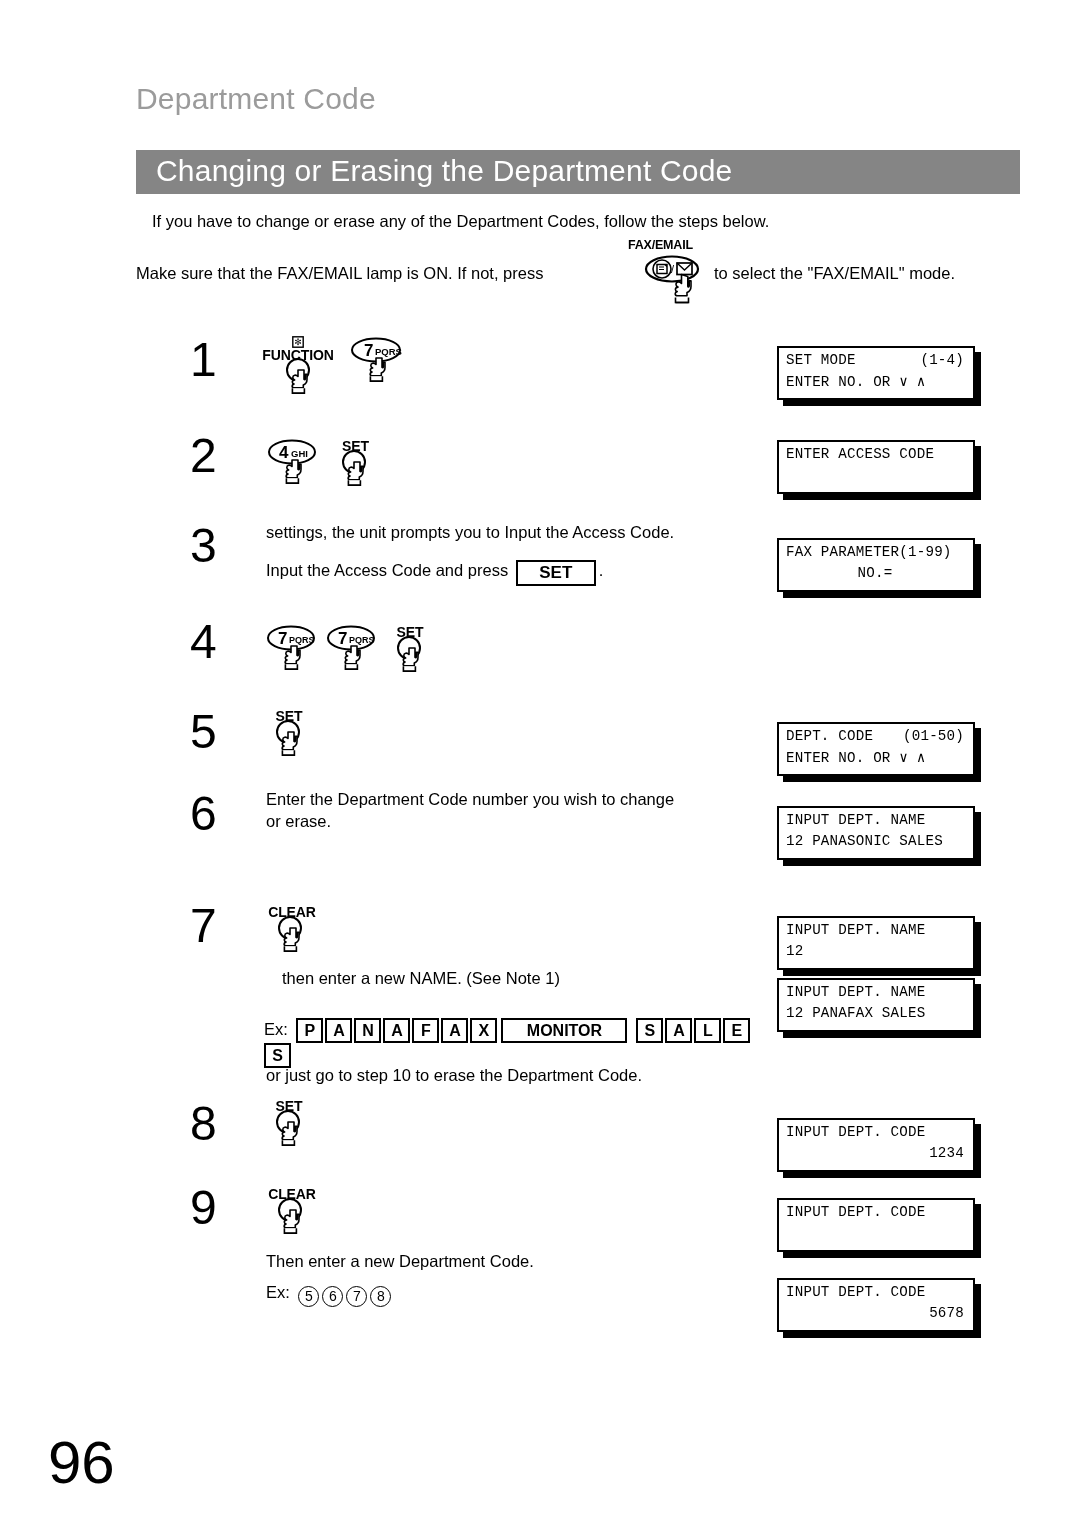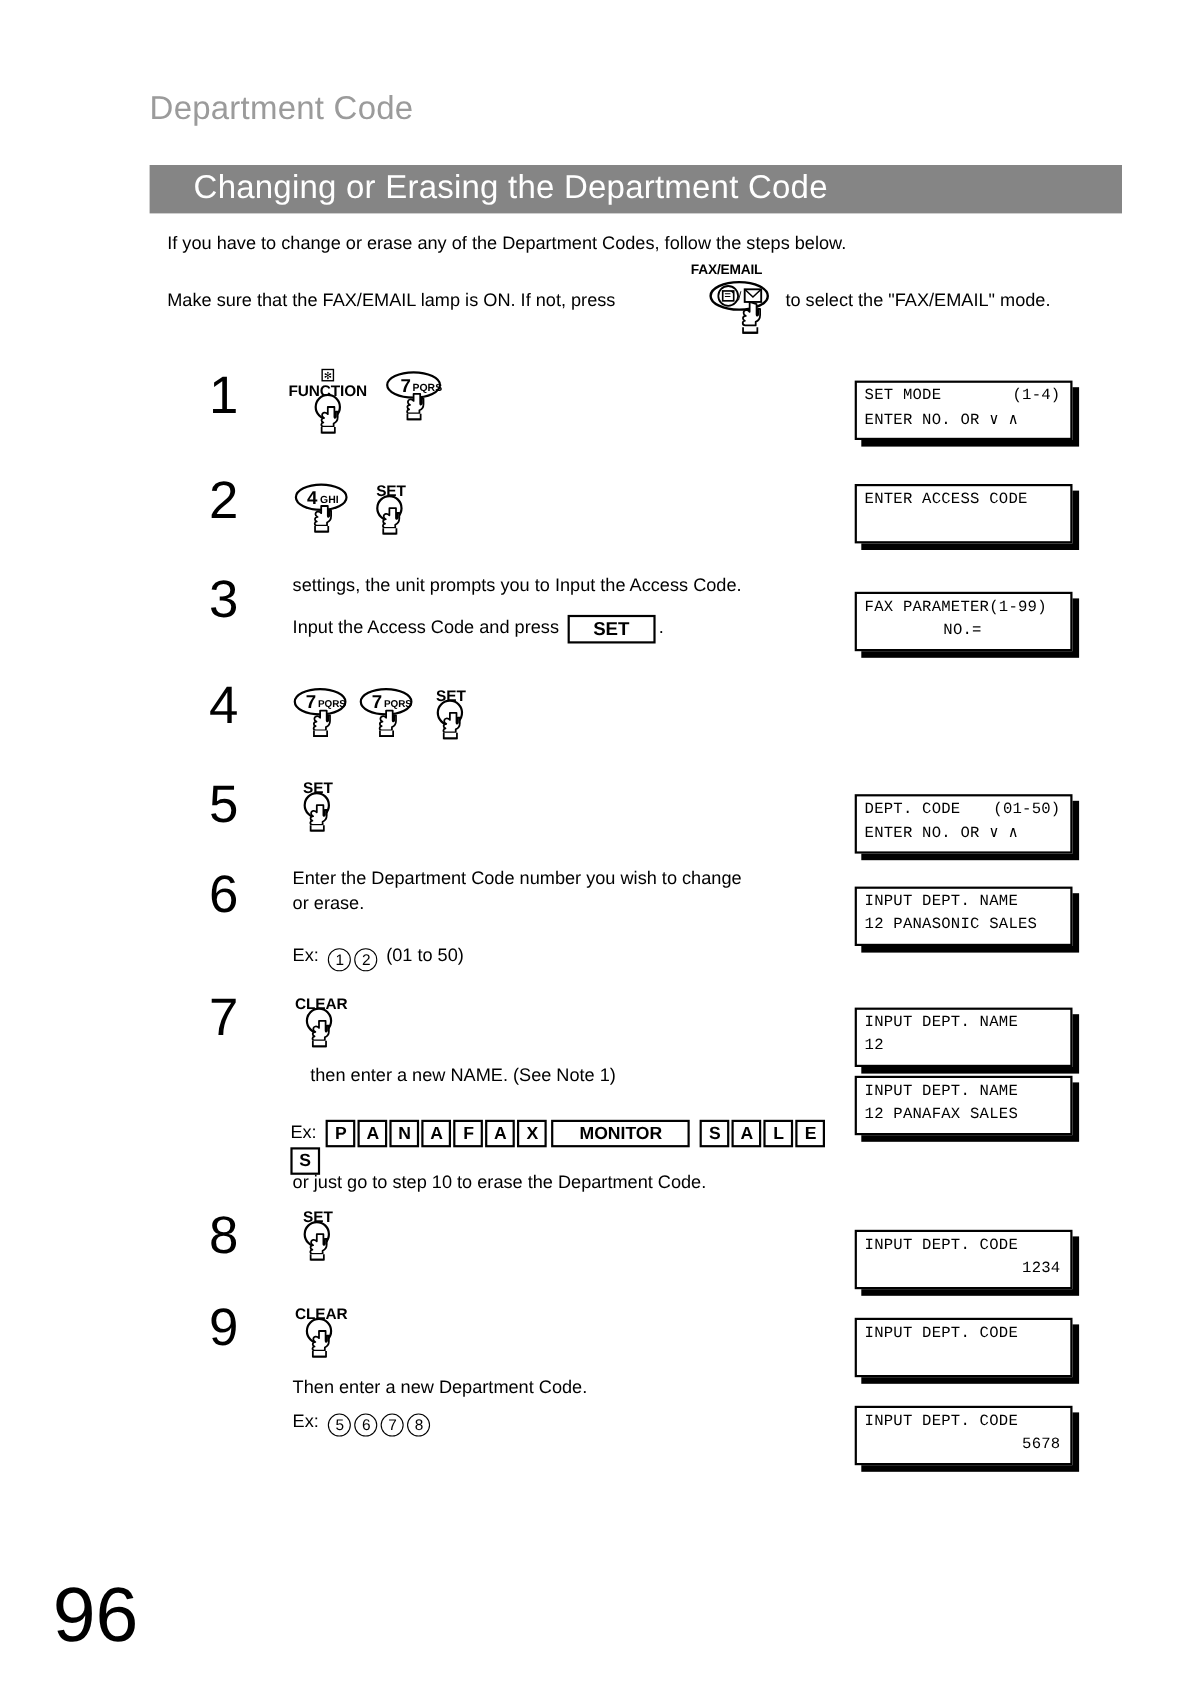--- a/index.html
+++ b/index.html
@@ -14,26 +14,26 @@
   .chapter-title{
     position:absolute;left:136px;top:82px;
     font-size:30px;color:#9b9b9b;letter-spacing:.2px;font-weight:400;
   }
   .section-bar{
     position:absolute;left:136px;top:150px;width:884px;height:44px;
     background:#858585;
   }
   .section-bar .label{
     position:absolute;left:20px;top:4px;
-    font-size:30px;color:#ffffff;font-weight:400;letter-spacing:.2px;margin-left:20px;
+    font-size:30px;color:#ffffff;font-weight:400;letter-spacing:.2px;
   }
 
   
   .intro1{position:absolute;left:152px;top:212px;font-size:16.5px;}
-  .intro2a{position:absolute;left:152px;top:264px;font-size:16.5px;}
+  .intro2a{position:absolute;left:136px;top:264px;font-size:16.5px;}
   .intro2b{position:absolute;left:714px;top:264px;font-size:16.5px;}
 
   
   .faxemail-wrap{position:absolute;left:628px;top:238px;width:86px;height:72px;}
   .faxemail-label{position:absolute;left:0;top:0;width:100%;text-align:left;
      font-size:12.5px;font-weight:700;letter-spacing:-.2px;}
   .faxemail-key{position:absolute;left:16px;top:16px;}
 
   
   .step-num{
@@ -75,21 +75,21 @@
      background:#fff;border:2px solid #000;}
   .lcd .l1,.lcd .l2{position:absolute;left:9px;width:178px;
      font-family:"Liberation Mono","DejaVu Sans Mono",monospace;
      font-size:14.2px;letter-spacing:.2px;white-space:pre;}
   .lcd .l1{top:6px;}
   .lcd .l2{top:27px;}
   .lcd .r{text-align:right;}
   .lcd .c{text-align:center;}
 
   
-  .pagenum{position:absolute;left:48px;top:1428px;font-size:70px;font-weight:400;}
+  .pagenum{position:absolute;left:48px;top:1428px;font-size:60px;font-weight:400;}
 </style>
 </head>
 <body>
 
 <div class="page">
 
   <div class="chapter-title">Department Code</div>
 
   <div class="section-bar">
     <div class="label">Changing or Erasing the Department Code</div>
@@ -263,25 +263,20 @@
         <path d="M16.4 30.2 l0,5 l12,0 l0,-5" fill="#fff" stroke="#000" stroke-width="1.6"></path>
         <line x1="16.4" y1="35.2" x2="28.4" y2="35.2" stroke="#000" stroke-width="1.6"></line>
       </svg>
     </div>
   </div>
 
   <div class="step-num" style="left:190px;top:790px;">6</div>
   <div class="step-body" style="left:266px;top:788px;width:480px;">
     <div style="text-align:justify;">Enter the Department Code number you wish to change</div>
     <div>or erase.</div>
-    <div style="margin-top:26px;">
-      <span>Ex:</span>
-      <span class="circnum" style="margin-left:4px;">1</span><span class="circnum">2</span>
-      <span>(01 to 50)</span>
-    </div>
   </div>
 
   <div class="step-num" style="left:190px;top:902px;">7</div>
   <div class="keys" style="left:266px;top:904px;">
     <div class="btn" style="width:52px;height:70px;">
       <div class="cap" style="top:0;">CLEAR</div>
       <svg width="52" height="58" viewBox="0 0 52 58" style="position:absolute;left:0;top:12px;">
         <circle cx="24" cy="12" r="11" fill="#fff" stroke="#000" stroke-width="2"></circle>
         <path d="M24 12 c0,0 0,6.5 0,6.5 c-2,-2.2 -5.2,-1.7 -5.2,1.1 c0,1.2 .9,2 1.9,2.4
                  c-1.6,.2 -2.4,1.1 -2.4,2.1 c0,1 .7,1.7 1.7,2

